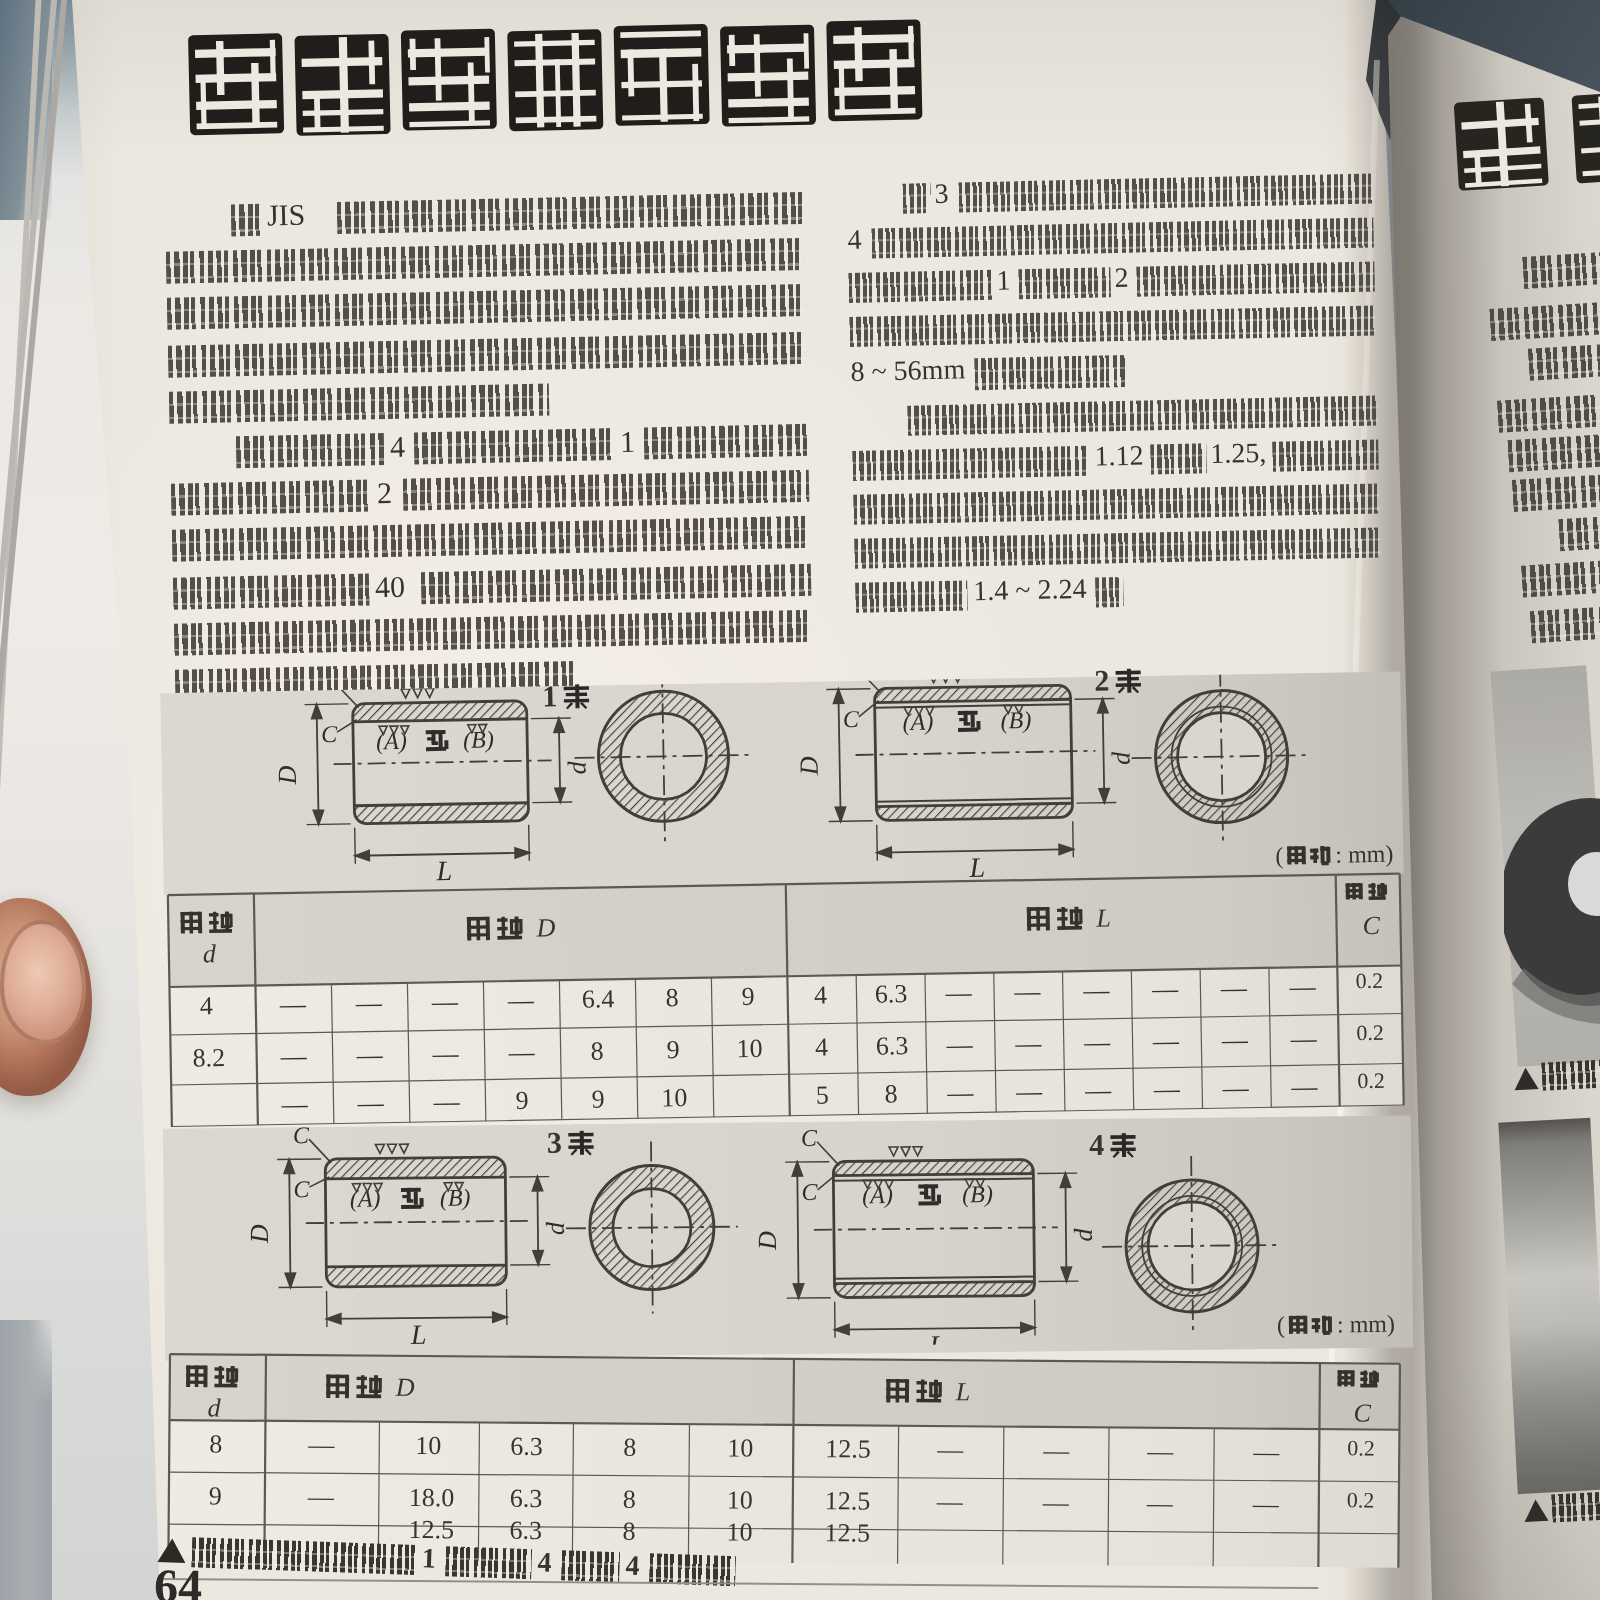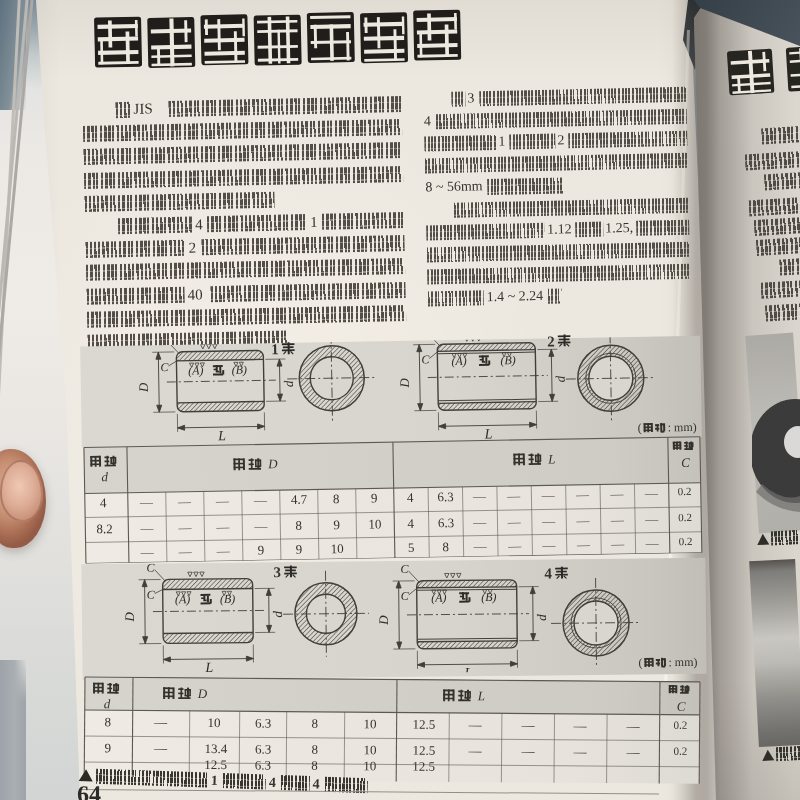--- a/index.html
+++ b/index.html
@@ -503,21 +503,21 @@
 <span class="num" style="left:139px;top:175px;font-size:13px;">—</span>
 <span class="num" style="left:177px;top:149px;font-size:13px;">—</span>
 <span class="num" style="left:177px;top:175px;font-size:13px;">—</span>
 <span class="num" style="left:215px;top:149px;font-size:13px;">—</span>
 <span class="num" style="left:215px;top:175px;font-size:13px;">—</span>
 <span class="num" style="left:253px;top:149px;font-size:13px;">—</span>
 <span class="num" style="left:253px;top:175px;font-size:13px;">—</span>
 <span class="num" style="left:139px;top:199px;font-size:13px;">—</span>
 <span class="num" style="left:177px;top:199px;font-size:13px;">—</span>
 <span class="num" style="left:215px;top:199px;font-size:13px;">—</span>
-<span class="num" style="left:290px;top:149px;font-size:13px;font-weight:normal;">4.7</span>
+<span class="num" style="left:290px;top:149px;font-size:13px;font-weight:normal;">6.4</span>
 <span class="num" style="left:332px;top:149px;font-size:13px;font-weight:normal;">8</span>
 <span class="num" style="left:370px;top:149px;font-size:13px;font-weight:normal;">9</span>
 <span class="num" style="left:294px;top:175px;font-size:13px;font-weight:normal;">8</span>
 <span class="num" style="left:332px;top:175px;font-size:13px;font-weight:normal;">9</span>
 <span class="num" style="left:367px;top:175px;font-size:13px;font-weight:normal;">10</span>
 <span class="num" style="left:256px;top:199px;font-size:13px;font-weight:normal;">9</span>
 <span class="num" style="left:294px;top:199px;font-size:13px;font-weight:normal;">9</span>
 <span class="num" style="left:329px;top:199px;font-size:13px;font-weight:normal;">10</span>
 <span class="num" style="left:406.2px;top:149px;font-size:13px;font-weight:normal;">4</span>
 <span class="num" style="left:436.6px;top:149px;font-size:13px;font-weight:normal;">6.3</span>
@@ -819,21 +819,21 @@
           <rect x="4.68" y="5.58" width="3.96" height="1.6" fill="#33312d"></rect>
           <rect x="6.3" y="0.54" width="2.0" height="7.6499999999999995" fill="#33312d"></rect>
         </g>
       </svg>
       <span class="num it" style="left:677.0px;top:18px;font-size:13px;">C</span>
 <span class="num" style="left:105px;top:38px;font-size:13px;font-weight:normal;">8</span>
 <span class="num" style="left:105px;top:64px;font-size:13px;font-weight:normal;">9</span>
 <span class="num" style="left:154.5px;top:38px;font-size:13px;">—</span>
 <span class="num" style="left:154.5px;top:64px;font-size:13px;">—</span>
 <span class="num" style="left:208px;top:38px;font-size:13px;font-weight:normal;">10</span>
-<span class="num" style="left:205px;top:64px;font-size:13px;font-weight:normal;">13.4</span>
+<span class="num" style="left:205px;top:64px;font-size:13px;font-weight:normal;">18.0</span>
 <span class="num" style="left:205px;top:80px;font-size:13px;font-weight:normal;">12.5</span>
 <span class="num" style="left:255.5px;top:38px;font-size:13px;font-weight:normal;">6.3</span>
 <span class="num" style="left:255.5px;top:64px;font-size:13px;font-weight:normal;">6.3</span>
 <span class="num" style="left:255.5px;top:80px;font-size:13px;font-weight:normal;">6.3</span>
 <span class="num" style="left:312px;top:38px;font-size:13px;font-weight:normal;">8</span>
 <span class="num" style="left:312px;top:64px;font-size:13px;font-weight:normal;">8</span>
 <span class="num" style="left:312px;top:80px;font-size:13px;font-weight:normal;">8</span>
 <span class="num" style="left:364px;top:38px;font-size:13px;font-weight:normal;">10</span>
 <span class="num" style="left:364px;top:64px;font-size:13px;font-weight:normal;">10</span>
 <span class="num" style="left:364px;top:80px;font-size:13px;font-weight:normal;">10</span>

